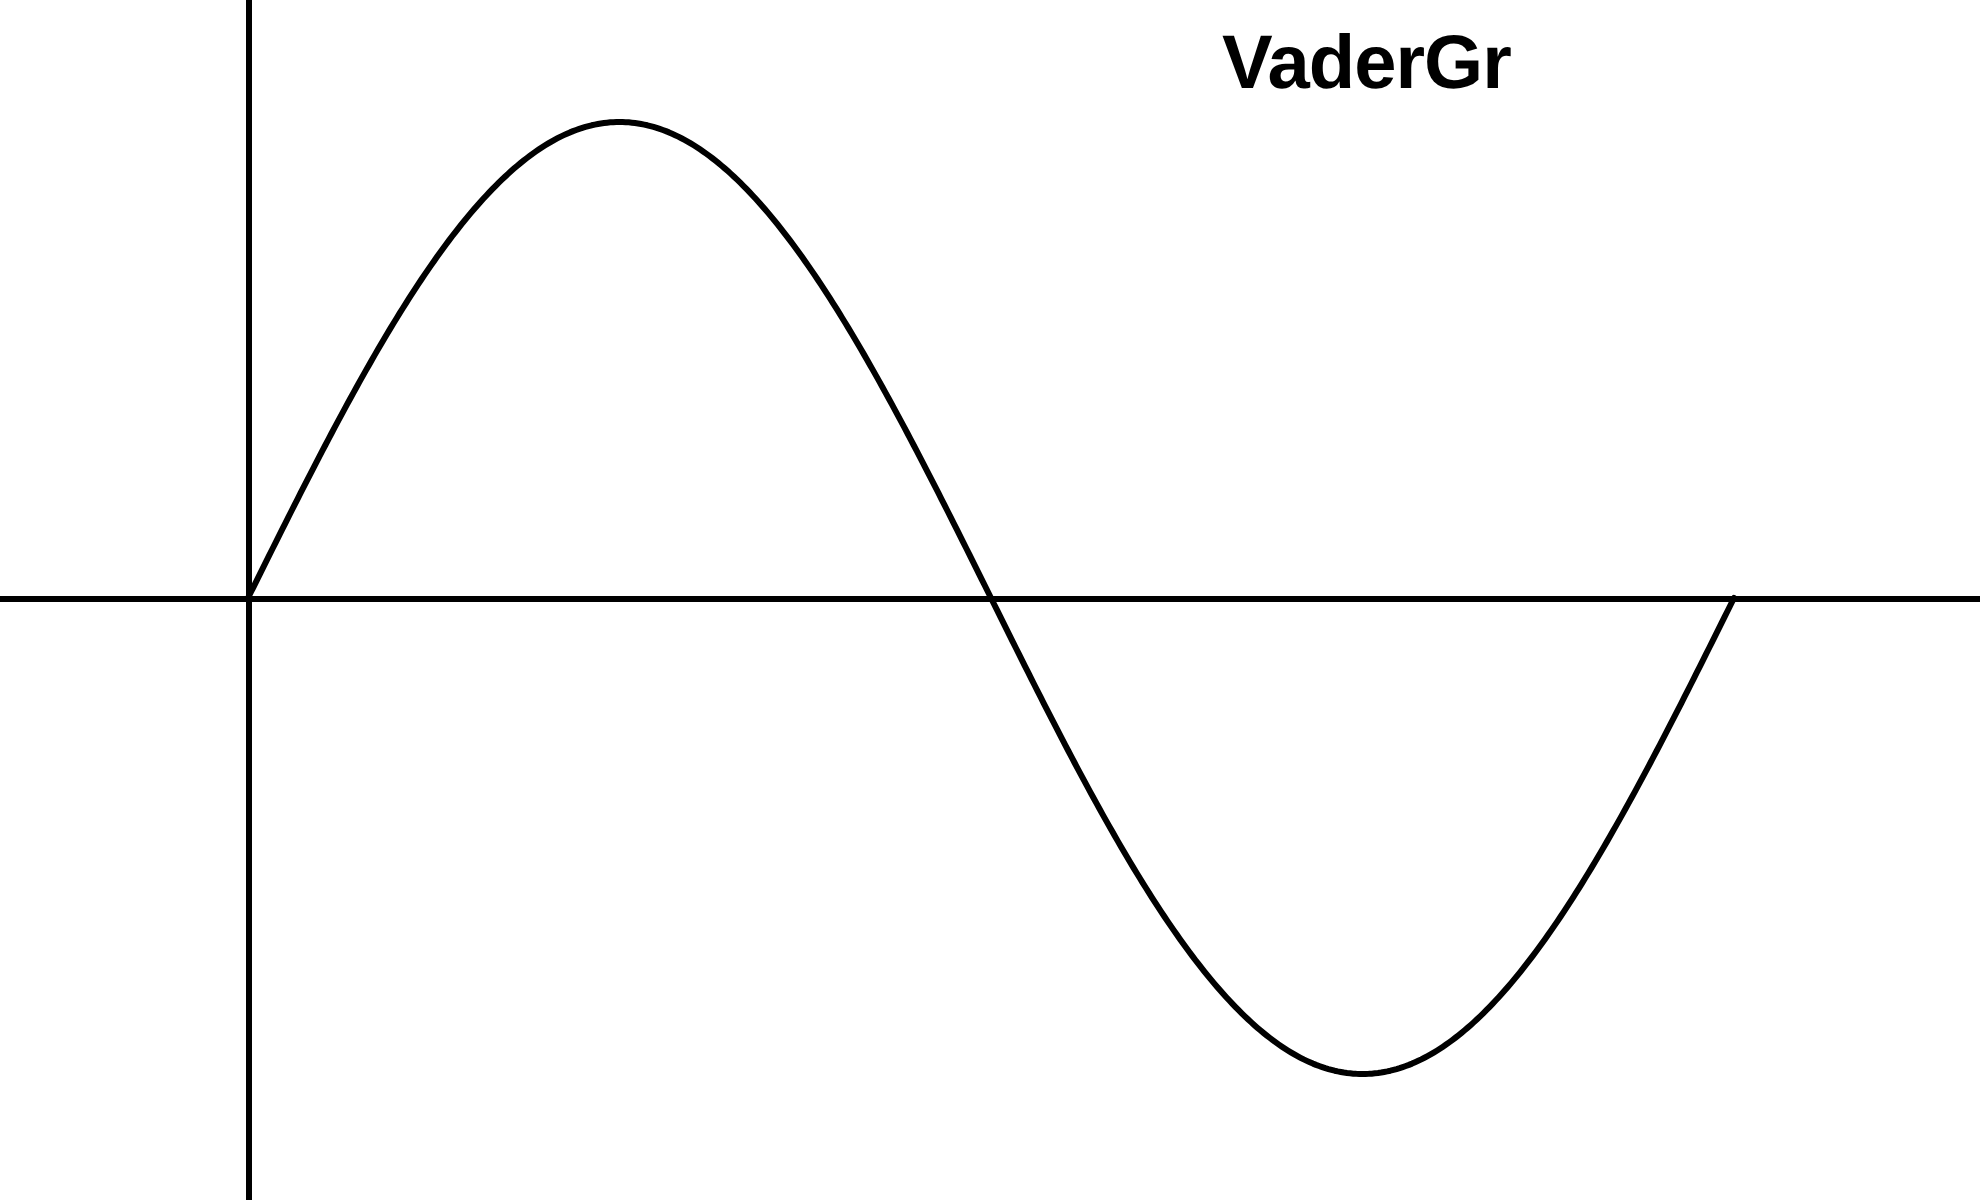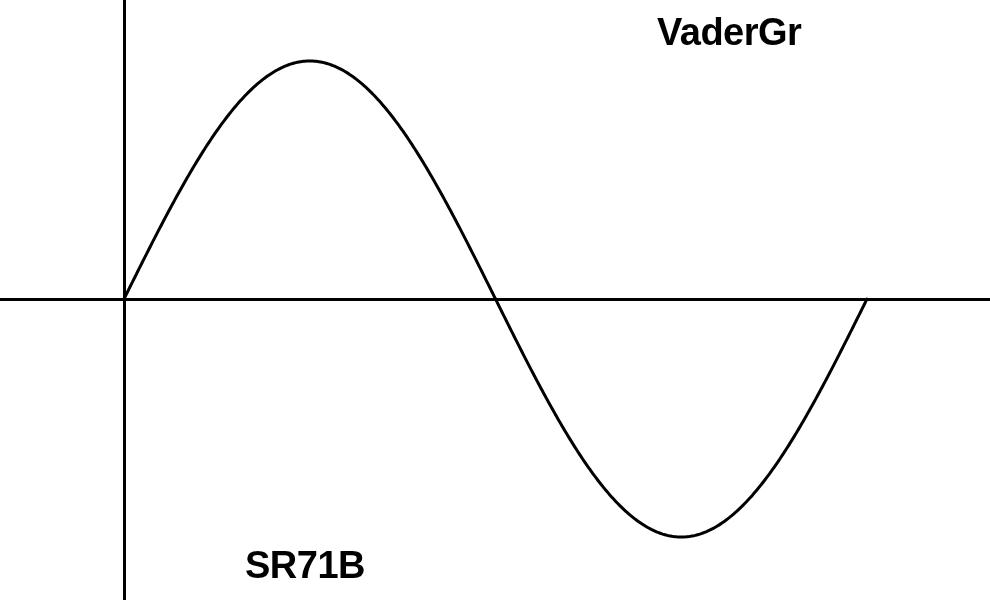--- a/index.html
+++ b/index.html
@@ -34,35 +34,33 @@
     font-weight: bold;
     font-size: 38px;
     line-height: 1;
     color: #000000;
     white-space: nowrap;
     letter-spacing: -0.5px;
   }
   #label-peak {
     left: 611px;
     top: 13px;
-    margin-left: 46px;
   }
   #label-trough {
     left: 245px;
     top: 546px;
   }
 </style>
 </head>
 <body>
 
 <div id="canvas-root" style="background: rgb(255, 255, 255);">
 
   <svg id="plot-svg" viewBox="0 0 990 600" preserveAspectRatio="none">
     <line id="x-axis-line" x1="0" y1="299.5" x2="990" y2="299.5" stroke="#000000" stroke-width="3" shape-rendering="crispEdges"></line>
     <line id="y-axis-line" x1="124.5" y1="0" x2="124.5" y2="600" stroke="#000000" stroke-width="3" shape-rendering="crispEdges"></line>
     <path id="sine-curve" fill="none" stroke="#000000" stroke-width="3" stroke-linecap="round" stroke-linejoin="round" d="M124.00 299.00 L125.55 295.88 L127.10 292.77 L128.64 289.66 L130.19 286.54 L131.74 283.43 L133.29 280.33 L134.84 277.22 L136.38 274.12 L137.93 271.03 L139.48 267.93 L141.03 264.85 L142.57 261.77 L144.12 258.69 L145.67 255.63 L147.22 252.57 L148.77 249.52 L150.31 246.47 L151.86 243.44 L153.41 240.42 L154.96 237.40 L156.51 234.40 L158.05 231.40 L159.60 228.42 L161.15 225.45 L162.70 222.50 L164.25 219.55 L165.79 216.62 L167.34 213.71 L168.89 210.81 L170.44 207.92 L171.99 205.05 L173.53 202.20 L175.08 199.36 L176.63 196.54 L178.18 193.74 L179.72 190.95 L181.27 188.18 L182.82 185.44 L184.37 182.71 L185.92 180.00 L187.46 177.31 L189.01 174.65 L190.56 172.00 L192.11 169.38 L193.66 166.77 L195.20 164.20 L196.75 161.64 L198.30 159.11 L199.85 156.60 L201.40 154.11 L202.94 151.66 L204.49 149.22 L206.04 146.81 L207.59 144.43 L209.14 142.08 L210.68 139.75 L212.23 137.45 L213.78 135.17 L215.33 132.93 L216.88 130.71 L218.42 128.52 L219.97 126.36 L221.52 124.23 L223.07 122.13 L224.61 120.06 L226.16 118.02 L227.71 116.02 L229.26 114.04 L230.81 112.09 L232.35 110.18 L233.90 108.30 L235.45 106.45 L237.00 104.64 L238.55 102.86 L240.09 101.11 L241.64 99.40 L243.19 97.72 L244.74 96.07 L246.29 94.46 L247.83 92.89 L249.38 91.35 L250.93 89.84 L252.48 88.37 L254.03 86.94 L255.57 85.54 L257.12 84.18 L258.67 82.86 L260.22 81.58 L261.76 80.33 L263.31 79.12 L264.86 77.94 L266.41 76.81 L267.96 75.71 L269.50 74.65 L271.05 73.63 L272.60 72.65 L274.15 71.71 L275.70 70.80 L277.24 69.94 L278.79 69.11 L280.34 68.32 L281.89 67.58 L283.44 66.87 L284.98 66.20 L286.53 65.57 L288.08 64.99 L289.63 64.44 L291.18 63.93 L292.72 63.46 L294.27 63.04 L295.82 62.65 L297.37 62.30 L298.91 62.00 L300.46 61.73 L302.01 61.51 L303.56 61.33 L305.11 61.18 L306.65 61.08 L308.20 61.02 L309.75 61.00 L311.30 61.02 L312.85 61.08 L314.39 61.18 L315.94 61.33 L317.49 61.51 L319.04 61.73 L320.59 62.00 L322.13 62.30 L323.68 62.65 L325.23 63.04 L326.78 63.46 L328.33 63.93 L329.87 64.44 L331.42 64.99 L332.97 65.57 L334.52 66.20 L336.06 66.87 L337.61 67.58 L339.16 68.32 L340.71 69.11 L342.26 69.94 L343.80 70.80 L345.35 71.71 L346.90 72.65 L348.45 73.63 L350.00 74.65 L351.54 75.71 L353.09 76.81 L354.64 77.94 L356.19 79.12 L357.74 80.33 L359.28 81.58 L360.83 82.86 L362.38 84.18 L363.93 85.54 L365.48 86.94 L367.02 88.37 L368.57 89.84 L370.12 91.35 L371.67 92.89 L373.21 94.46 L374.76 96.07 L376.31 97.72 L377.86 99.40 L379.41 101.11 L380.95 102.86 L382.50 104.64 L384.05 106.45 L385.60 108.30 L387.15 110.18 L388.69 112.09 L390.24 114.04 L391.79 116.02 L393.34 118.02 L394.89 120.06 L396.43 122.13 L397.98 124.23 L399.53 126.36 L401.08 128.52 L402.63 130.71 L404.17 132.93 L405.72 135.17 L407.27 137.45 L408.82 139.75 L410.36 142.08 L411.91 144.43 L413.46 146.81 L415.01 149.22 L416.56 151.66 L418.10 154.11 L419.65 156.60 L421.20 159.11 L422.75 161.64 L424.30 164.20 L425.84 166.77 L427.39 169.38 L428.94 172.00 L430.49 174.65 L432.04 177.31 L433.58 180.00 L435.13 182.71 L436.68 185.44 L438.23 188.18 L439.77 190.95 L441.32 193.74 L442.87 196.54 L444.42 199.36 L445.97 202.20 L447.51 205.05 L449.06 207.92 L450.61 210.81 L452.16 213.71 L453.71 216.62 L455.25 219.55 L456.80 222.50 L458.35 225.45 L459.90 228.42 L461.45 231.40 L462.99 234.40 L464.54 237.40 L466.09 240.42 L467.64 243.44 L469.19 246.47 L470.73 249.52 L472.28 252.57 L473.83 255.63 L475.38 258.69 L476.93 261.77 L478.47 264.85 L480.02 267.93 L481.57 271.03 L483.12 274.12 L484.66 277.22 L486.21 280.33 L487.76 283.43 L489.31 286.54 L490.86 289.66 L492.40 292.77 L493.95 295.88 L495.50 299.00 L497.05 302.12 L498.60 305.23 L500.14 308.34 L501.69 311.46 L503.24 314.57 L504.79 317.67 L506.34 320.78 L507.88 323.88 L509.43 326.97 L510.98 330.07 L512.53 333.15 L514.08 336.23 L515.62 339.31 L517.17 342.37 L518.72 345.43 L520.27 348.48 L521.81 351.53 L523.36 354.56 L524.91 357.58 L526.46 360.60 L528.01 363.60 L529.55 366.60 L531.10 369.58 L532.65 372.55 L534.20 375.50 L535.75 378.45 L537.29 381.38 L538.84 384.29 L540.39 387.19 L541.94 390.08 L543.49 392.95 L545.03 395.80 L546.58 398.64 L548.13 401.46 L549.68 404.26 L551.22 407.05 L552.77 409.82 L554.32 412.56 L555.87 415.29 L557.42 418.00 L558.96 420.69 L560.51 423.35 L562.06 426.00 L563.61 428.62 L565.16 431.23 L566.70 433.80 L568.25 436.36 L569.80 438.89 L571.35 441.40 L572.90 443.89 L574.44 446.34 L575.99 448.78 L577.54 451.19 L579.09 453.57 L580.64 455.92 L582.18 458.25 L583.73 460.55 L585.28 462.83 L586.83 465.07 L588.38 467.29 L589.92 469.48 L591.47 471.64 L593.02 473.77 L594.57 475.87 L596.11 477.94 L597.66 479.98 L599.21 481.98 L600.76 483.96 L602.31 485.91 L603.85 487.82 L605.40 489.70 L606.95 491.55 L608.50 493.36 L610.05 495.14 L611.59 496.89 L613.14 498.60 L614.69 500.28 L616.24 501.93 L617.79 503.54 L619.33 505.11 L620.88 506.65 L622.43 508.16 L623.98 509.63 L625.53 511.06 L627.07 512.46 L628.62 513.82 L630.17 515.14 L631.72 516.42 L633.26 517.67 L634.81 518.88 L636.36 520.06 L637.91 521.19 L639.46 522.29 L641.00 523.35 L642.55 524.37 L644.10 525.35 L645.65 526.29 L647.20 527.20 L648.74 528.06 L650.29 528.89 L651.84 529.68 L653.39 530.42 L654.94 531.13 L656.48 531.80 L658.03 532.43 L659.58 533.01 L661.13 533.56 L662.67 534.07 L664.22 534.54 L665.77 534.96 L667.32 535.35 L668.87 535.70 L670.41 536.00 L671.96 536.27 L673.51 536.49 L675.06 536.67 L676.61 536.82 L678.15 536.92 L679.70 536.98 L681.25 537.00 L682.80 536.98 L684.35 536.92 L685.89 536.82 L687.44 536.67 L688.99 536.49 L690.54 536.27 L692.09 536.00 L693.63 535.70 L695.18 535.35 L696.73 534.96 L698.28 534.54 L699.83 534.07 L701.37 533.56 L702.92 533.01 L704.47 532.43 L706.02 531.80 L707.56 531.13 L709.11 530.42 L710.66 529.68 L712.21 528.89 L713.76 528.06 L715.30 527.20 L716.85 526.29 L718.40 525.35 L719.95 524.37 L721.50 523.35 L723.04 522.29 L724.59 521.19 L726.14 520.06 L727.69 518.88 L729.24 517.67 L730.78 516.42 L732.33 515.14 L733.88 513.82 L735.43 512.46 L736.98 511.06 L738.52 509.63 L740.07 508.16 L741.62 506.65 L743.17 505.11 L744.71 503.54 L746.26 501.93 L747.81 500.28 L749.36 498.60 L750.91 496.89 L752.45 495.14 L754.00 493.36 L755.55 491.55 L757.10 489.70 L758.65 487.82 L760.19 485.91 L761.74 483.96 L763.29 481.98 L764.84 479.98 L766.39 477.94 L767.93 475.87 L769.48 473.77 L771.03 471.64 L772.58 469.48 L774.13 467.29 L775.67 465.07 L777.22 462.83 L778.77 460.55 L780.32 458.25 L781.86 455.92 L783.41 453.57 L784.96 451.19 L786.51 448.78 L788.06 446.34 L789.60 443.89 L791.15 441.40 L792.70 438.89 L794.25 436.36 L795.80 433.80 L797.34 431.23 L798.89 428.62 L800.44 426.00 L801.99 423.35 L803.54 420.69 L805.08 418.00 L806.63 415.29 L808.18 412.56 L809.73 409.82 L811.27 407.05 L812.82 404.26 L814.37 401.46 L815.92 398.64 L817.47 395.80 L819.01 392.95 L820.56 390.08 L822.11 387.19 L823.66 384.29 L825.21 381.38 L826.75 378.45 L828.30 375.50 L829.85 372.55 L831.40 369.58 L832.95 366.60 L834.49 363.60 L836.04 360.60 L837.59 357.58 L839.14 354.56 L840.69 351.53 L842.23 348.48 L843.78 345.43 L845.33 342.37 L846.88 339.31 L848.42 336.23 L849.97 333.15 L851.52 330.07 L853.07 326.97 L854.62 323.88 L856.16 320.78 L857.71 317.67 L859.26 314.57 L860.81 311.46 L862.36 308.34 L863.90 305.23 L865.45 302.12 L867.00 299.00"></path>
   </svg>
 
   <div class="curve-label" id="label-peak">VaderGr</div>
 
-  <div class="curve-label" id="label-trough">SR71B</div>
 
 </div>
 
 </body></html>

